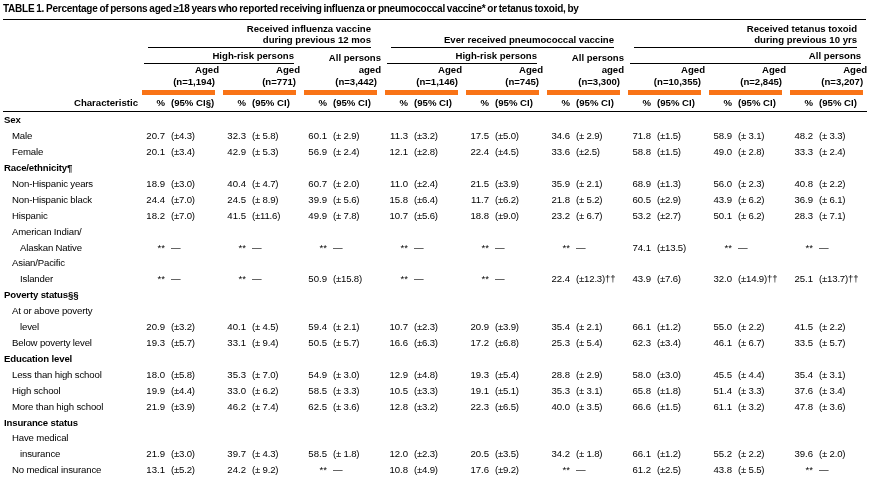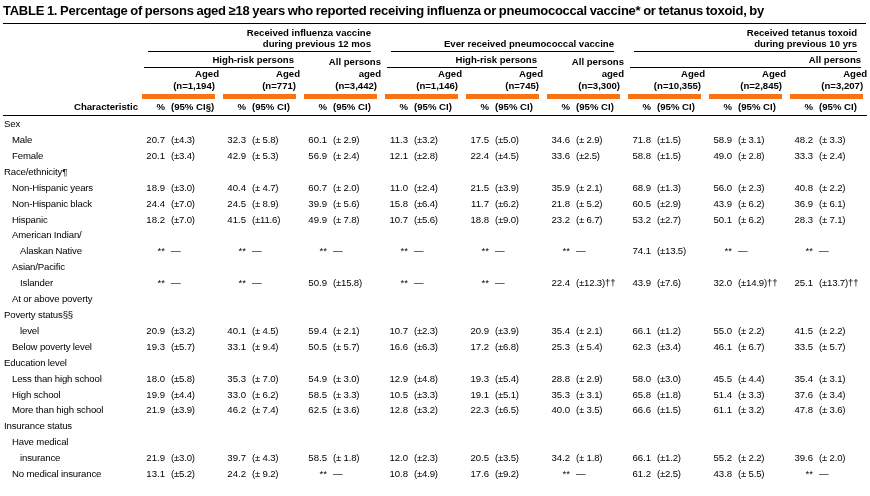--- a/index.html
+++ b/index.html
@@ -2,21 +2,21 @@
 <html><head>
 <meta charset="utf-8">
 <style>
   html, body { margin: 0; padding: 0; }
   body {
     width: 870px; height: 496px; background: #ffffff; color: #000;
     font-family: "Liberation Sans", sans-serif; overflow: hidden;
   }
   .page { padding: 3px 4px 0 3px; }
   .title {
-    font-size: 13px; font-weight: bold; line-height: 1.28;
+    font-size: 10px; font-weight: bold; line-height: 1.28;
     letter-spacing: -0.25px; word-spacing: -0.6px;
     border-bottom: 1.4px solid #000; padding-bottom: 3px;
   }
   table { border-collapse: collapse; table-layout: fixed; width: 863px; margin-top: 1px; }
   col.col-label { width: 135px; }
   col.col-pct  { width: 29px; }
   col.col-ci   { width: 52px; }
   th, td { padding: 0; white-space: nowrap; font-size: 9.6px; vertical-align: bottom; }
   thead th { font-weight: bold; text-align: right; line-height: 12.5px; }
   .group-cell { padding-top: 2px; }
@@ -25,21 +25,21 @@
   .sec-label.underl { border-bottom: 1px solid #000; margin: 0 6px; padding-bottom: 1px; }
   .n-underl { border-bottom: 5px solid #f97316; margin: 0 4px; padding-bottom: 1px; }
   .measure-row th { border-bottom: 1.4px solid #000; padding-bottom: 2px; padding-top: 2px; }
   .char-cell { text-align: right; }
   .pct-h { text-align: right; padding-right: 2px; }
   .ci-h  { text-align: left;  padding-left: 4px; }
   tbody td { line-height: 15.9px; font-weight: normal; }
   td.pct { text-align: right; padding-right: 2px; }
   td.ci  { text-align: left;  padding-left: 4px; letter-spacing: -0.2px; }
   td.label { text-align: left; letter-spacing: -0.15px; }
-  td.label.sect { font-weight: normal; }
+  td.label.sect { font-weight: bold; }
   .ind0 { padding-left: 1px; }
   .ind1 { padding-left: 9px; }
   .ind2 { padding-left: 17px; }
 </style>
 </head>
 <body>
 
 <div class="page">
   <div class="title">
     <div>TABLE 1. Percentage of persons aged ≥18 years who reported receiving influenza or pneumococcal vaccine* or tetanus toxoid, by</div>
@@ -327,25 +327,25 @@
           <td class="pct">22.4</td>
           <td class="ci">(±12.3)††</td>
           <td class="pct">43.9</td>
           <td class="ci">(±7.6)</td>
           <td class="pct">32.0</td>
           <td class="ci">(±14.9)††</td>
           <td class="pct">25.1</td>
           <td class="ci">(±13.7)††</td>
         </tr>
         <tr>
+          <td class="label ind0 sect">Poverty status§§</td>
+          <td colspan="18"></td>
+        </tr>
+        <tr>
           <td class="label ind1">At or above poverty</td>
-          <td colspan="18"></td>
-        </tr>
-        <tr>
-          <td class="label ind0 sect">Poverty status§§</td>
           <td colspan="18"></td>
         </tr>
         <tr>
           <td class="label ind2">level</td>
           <td class="pct">20.9</td>
           <td class="ci">(±3.2)</td>
           <td class="pct">40.1</td>
           <td class="ci">(± 4.5)</td>
           <td class="pct">59.4</td>
           <td class="ci">(± 2.1)</td>

